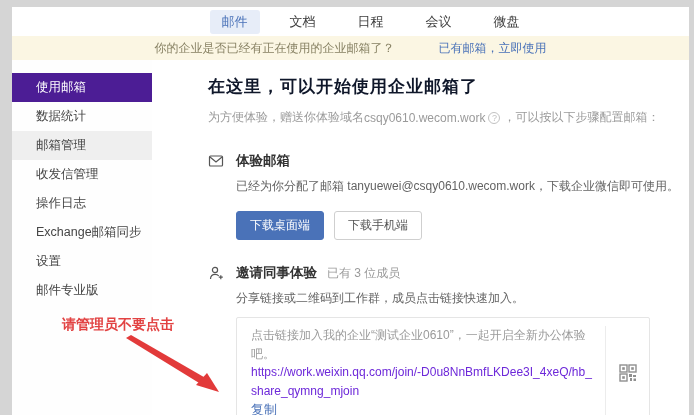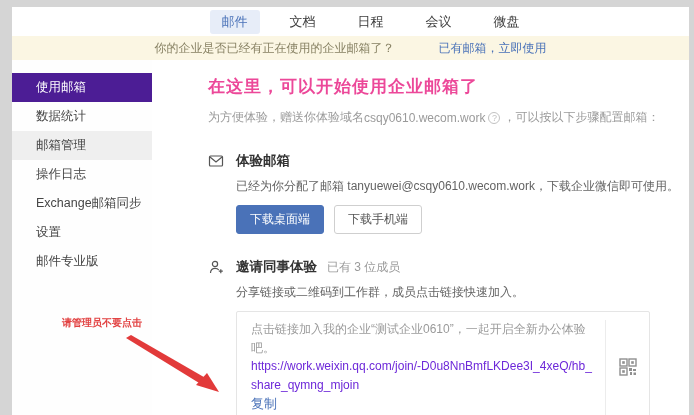--- a/index.html
+++ b/index.html
@@ -19,43 +19,43 @@
   .content { display:flex; height:355px; }
 
   
   .sidebar { width:140px; padding-top:13px; background:#fefefe; flex-shrink:0; }
   .side-item { height:29px; line-height:29px; padding-left:24px; font-size:12.5px; color:#454545; cursor:pointer; }
   .side-item.selected { background:#4c1d95; color:#fff; }
   .side-item.hovered { background:#efefef; }
 
   
   .main { flex:1; padding:15px 0 0 56px; }
-  .title { font-size:17px; font-weight:bold; color:#ec4899; letter-spacing:1px; }
+  .title { font-size:17px; font-weight:bold; color:#0f172a; letter-spacing:1px; }
   .subtitle { margin-top:11px; font-size:12px; color:#9a9a9a; display:flex; align-items:center; }
   .help-icon { display:inline-block; width:12px; height:12px; border:1px solid #c2c2c2; border-radius:50%; color:#c2c2c2; font-size:9px; line-height:11px; text-align:center; margin:0 3px; }
 
   .section { display:flex; margin-top:26px; }
   .icon-col { width:28px; padding-top:1px; flex-shrink:0; }
   .sec-head { font-size:13.5px; font-weight:bold; color:#333; display:flex; align-items:baseline; }
   .member-count { font-size:12px; font-weight:normal; color:#9a9a9a; margin-left:10px; }
   .sec-desc { margin-top:8px; font-size:12px; color:#636363; }
-  .btn-row { margin-top:10px; display:flex; }
+  .btn-row { margin-top:16px; display:flex; }
   .btn { font-size:12px; padding:5px 13px; border-radius:3px; margin-right:10px; cursor:pointer; white-space:nowrap; }
   .btn.primary { background:#4a72b8; color:#fff; border:1px solid #4a72b8; }
   .btn.secondary { background:#fff; color:#555; border:1px solid #cfcfcf; }
 
   .link-box { margin-top:10px; width:414px; border:1px solid #e5e5e5; border-radius:2px; padding:8px 0 8px 14px; display:flex; }
   .link-box-left { flex:1; padding-right:10px; }
   .box-line1 { font-size:12px; color:#9a9a9a; line-height:1.55; }
   .box-url { font-size:12px; color:#6d28d9; line-height:1.55; word-break:break-all; }
   .box-copy { font-size:13px; color:#4a72b8; line-height:1.55; cursor:pointer; display:inline-block; }
   .qr-cell { width:44px; border-left:1px solid #ececec; display:flex; align-items:center; justify-content:center; flex-shrink:0; cursor:pointer; }
 
   
-  .warn-text { position:absolute; left:62px; top:316px; font-size:10px; font-weight:bold; color:#e24343; }
+  .warn-text { position:absolute; left:62px; top:316px; font-size:14px; font-weight:bold; color:#e24343; }
   .arrow-svg { position:absolute; left:0; top:0; pointer-events:none; }
 
   svg.ico { display:block; }
 </style>
 </head>
 <body>
 
 <div class="page">
   <div class="window">
 
@@ -71,20 +71,21 @@
       <span>你的企业是否已经有正在使用的企业邮箱了？</span>
       <a>已有邮箱，立即使用</a>
     </div>
 
     <div class="content">
 
       <div class="sidebar">
         <div class="side-item selected">使用邮箱</div>
         <div class="side-item">数据统计</div>
         <div class="side-item hovered">邮箱管理</div>
+        <div class="side-item">收发信管理</div>
         <div class="side-item">操作日志</div>
         <div class="side-item">Exchange邮箱同步</div>
         <div class="side-item">设置</div>
         <div class="side-item">邮件专业版</div>
       </div>
 
       <div class="main">
         <div class="title">在这里，可以开始使用企业邮箱了</div>
 
         <div class="subtitle">

